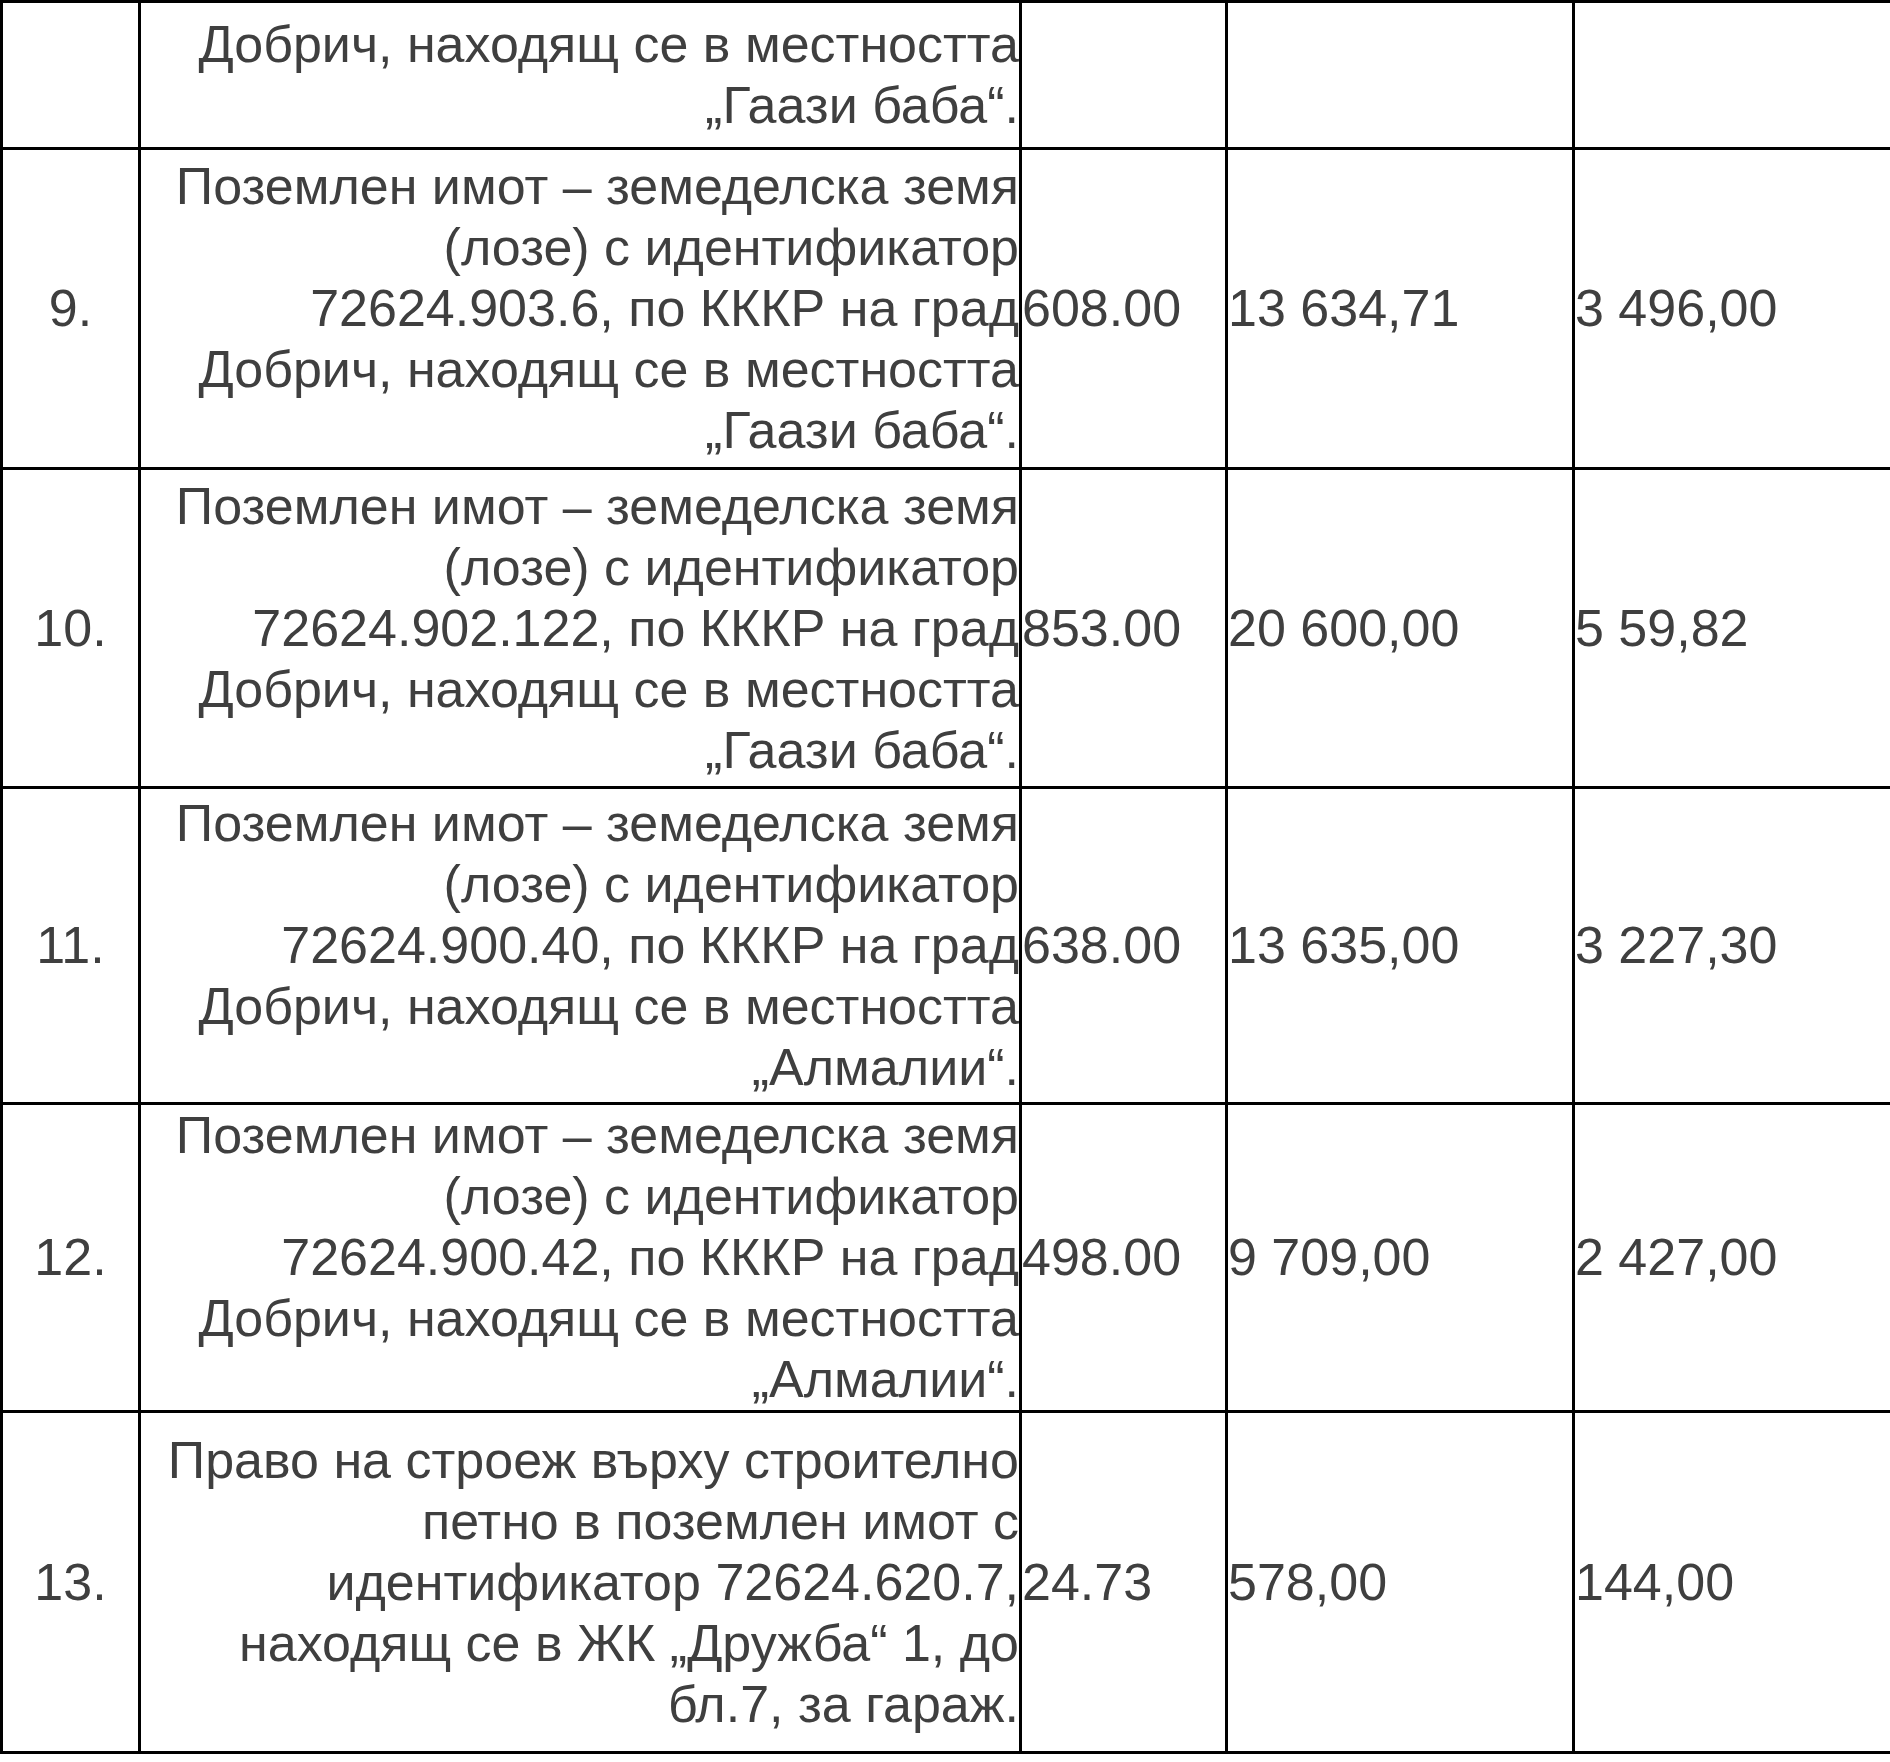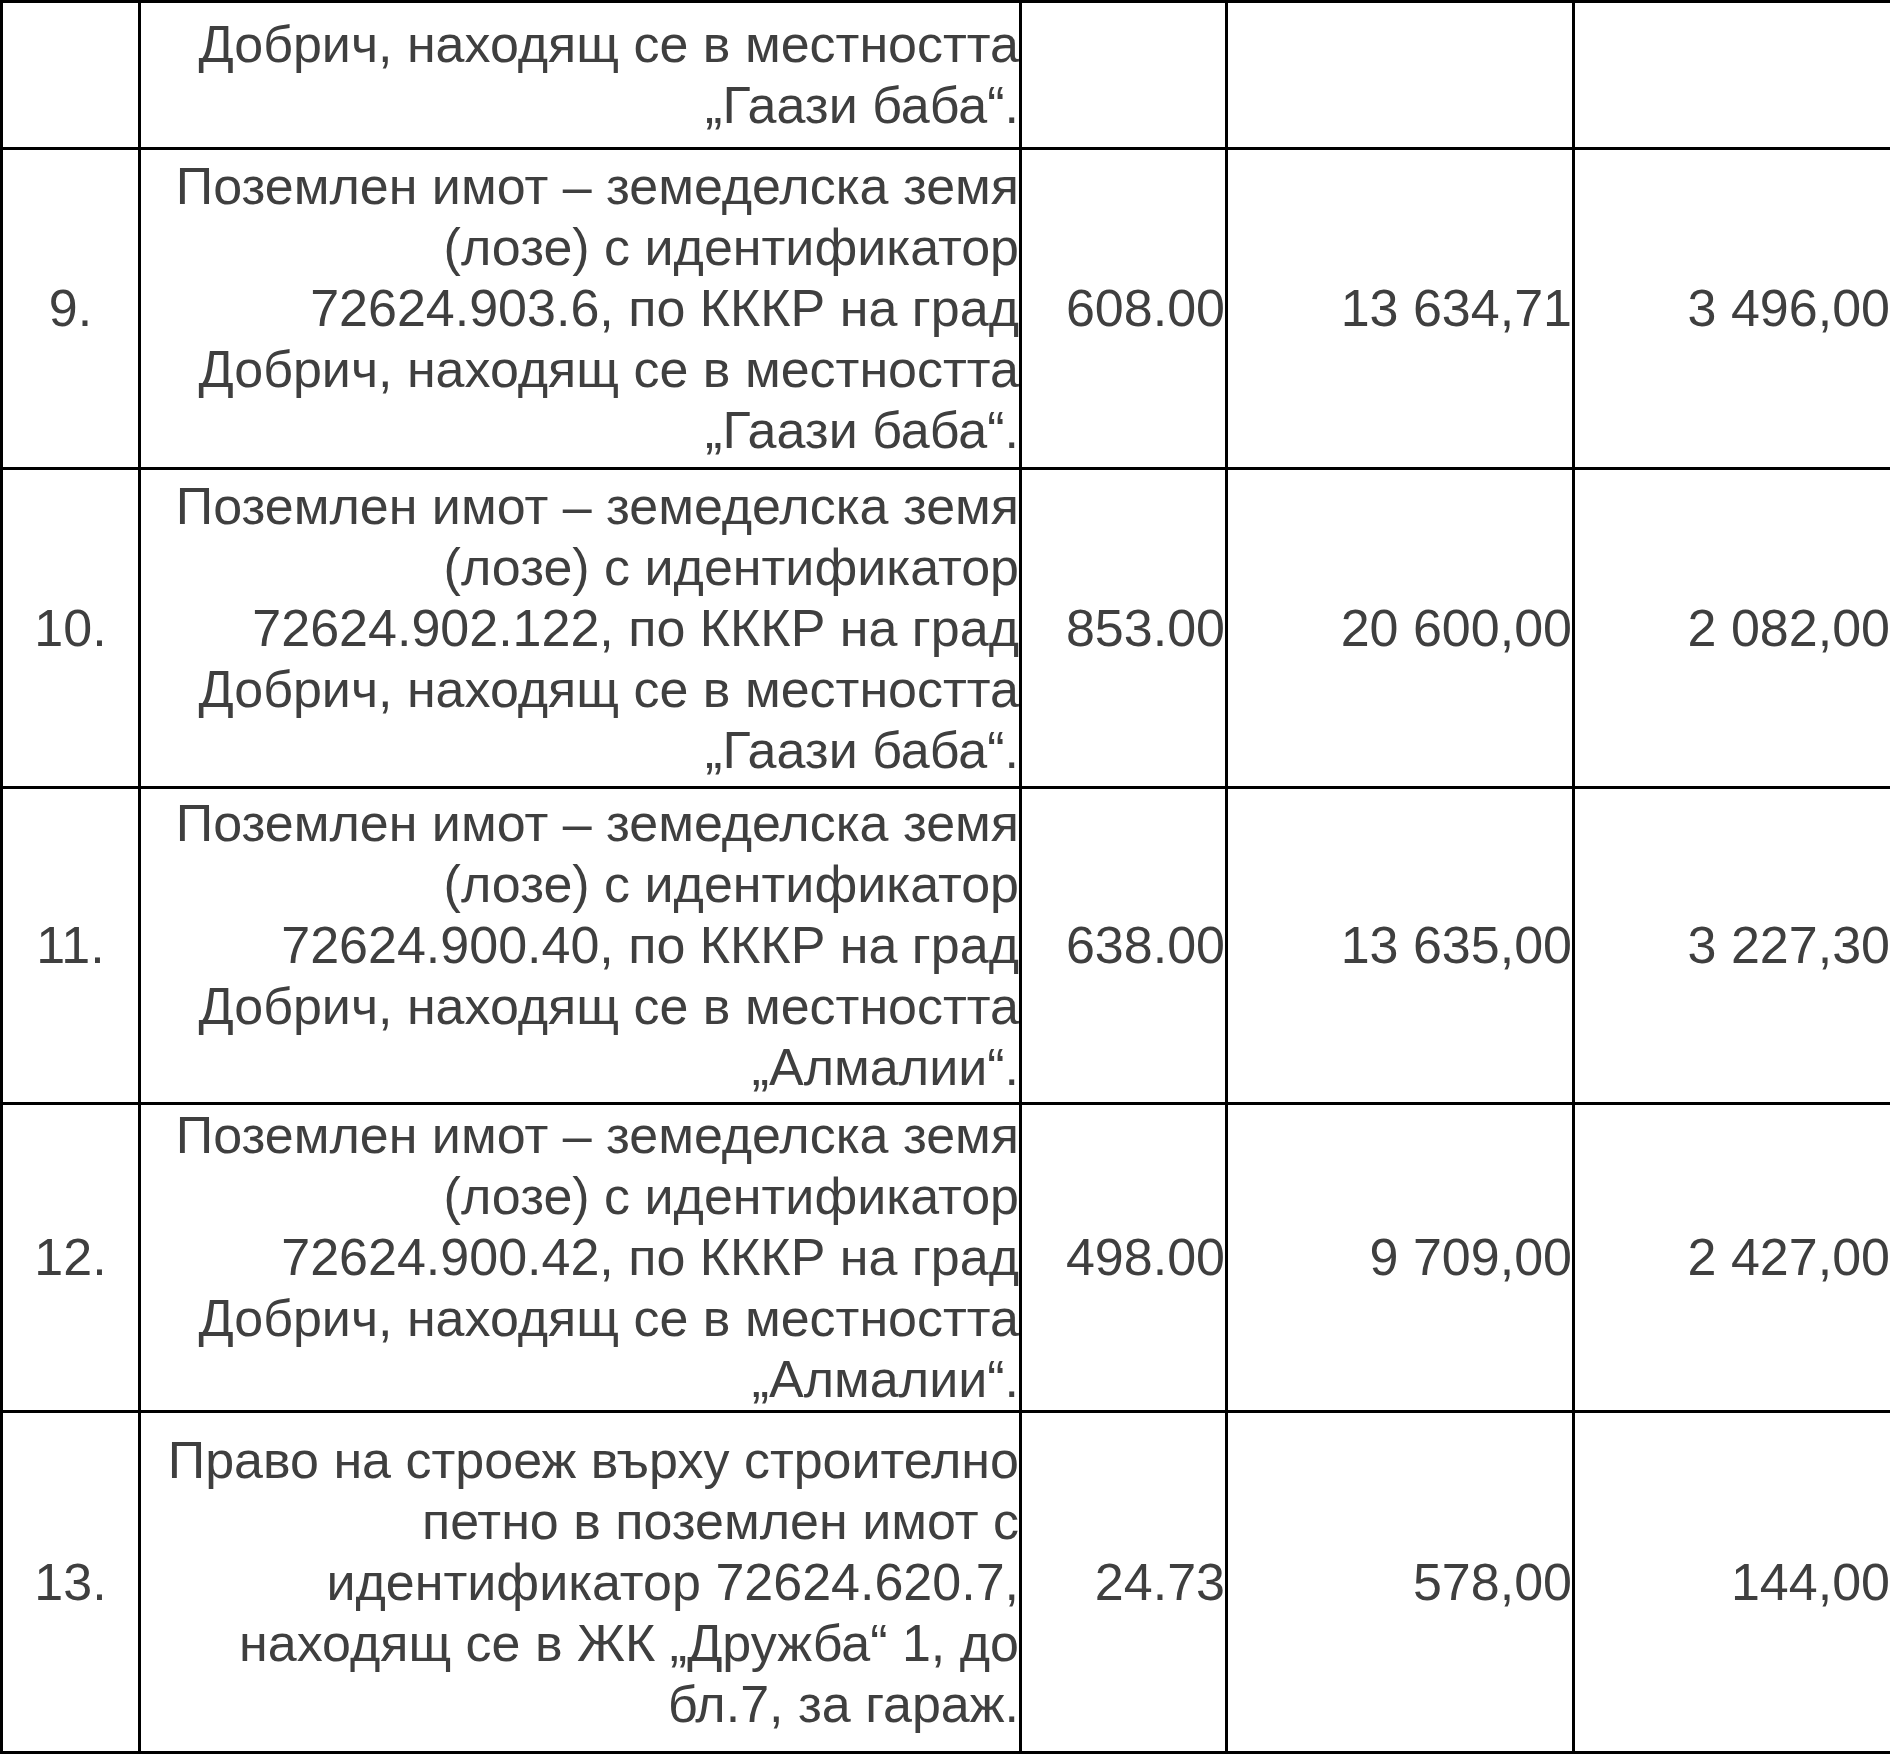--- a/index.html
+++ b/index.html
@@ -29,21 +29,21 @@
   }
   td.cell-num {
     text-align: center;
   }
   td.cell-desc {
     text-align: right;
     padding: 2px 12px 2px 7px;
     white-space: pre-line;
   }
   td.cell-val {
-    text-align: right;
+    text-align: left;
   }
   
   tr.r-partial { height: 147px; }
   tr.r-9  { height: 320px; }
   tr.r-10 { height: 319px; }
   tr.r-11 { height: 316px; }
   tr.r-12 { height: 298px; }
   tr.r-13 { height: 341px; }
 </style>
 </head>
@@ -81,21 +81,21 @@
 
     <tr class="r-10">
       <td class="cell-num">10.</td>
       <td class="cell-desc">Поземлен имот – земеделска земя
 (лозе) с идентификатор
 72624.902.122, по КККР на град
 Добрич, находящ се в местността
 „Гаази баба“.</td>
       <td class="cell-val">853.00</td>
       <td class="cell-val">20 600,00</td>
-      <td class="cell-val">2 082,00</td>
+      <td class="cell-val">5 59,82</td>
     </tr>
 
     <tr class="r-11">
       <td class="cell-num">11.</td>
       <td class="cell-desc">Поземлен имот – земеделска земя
 (лозе) с идентификатор
 72624.900.40, по КККР на град
 Добрич, находящ се в местността
 „Алмалии“.</td>
       <td class="cell-val">638.00</td>

